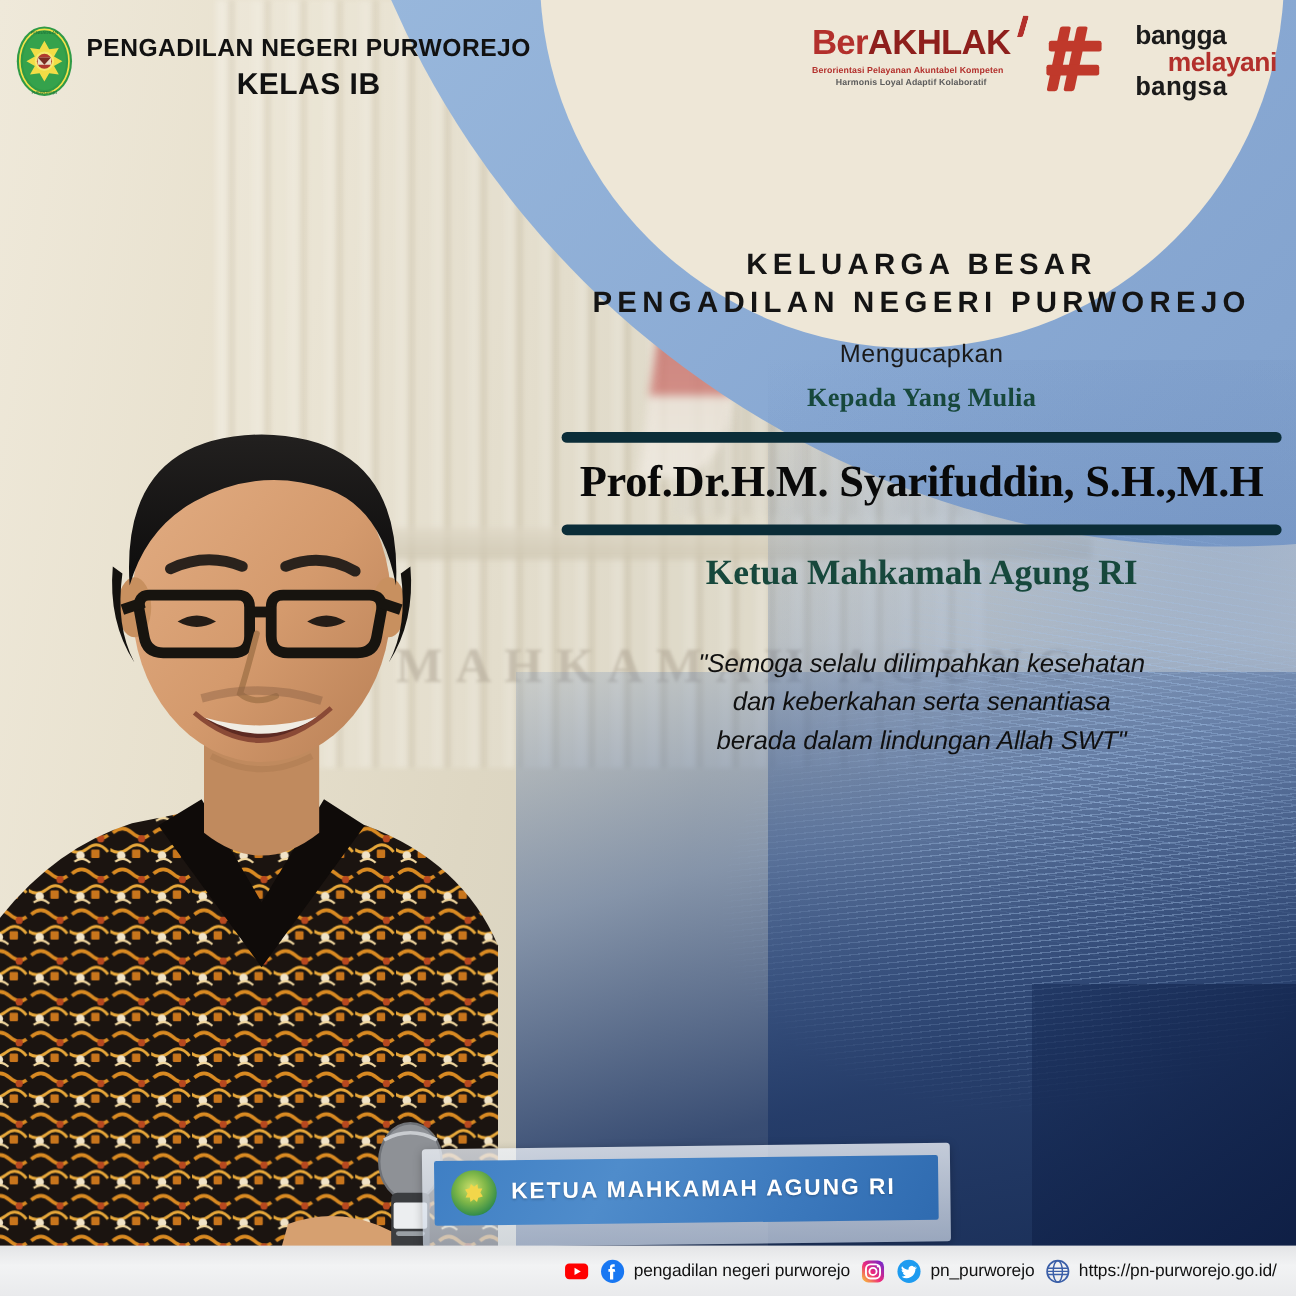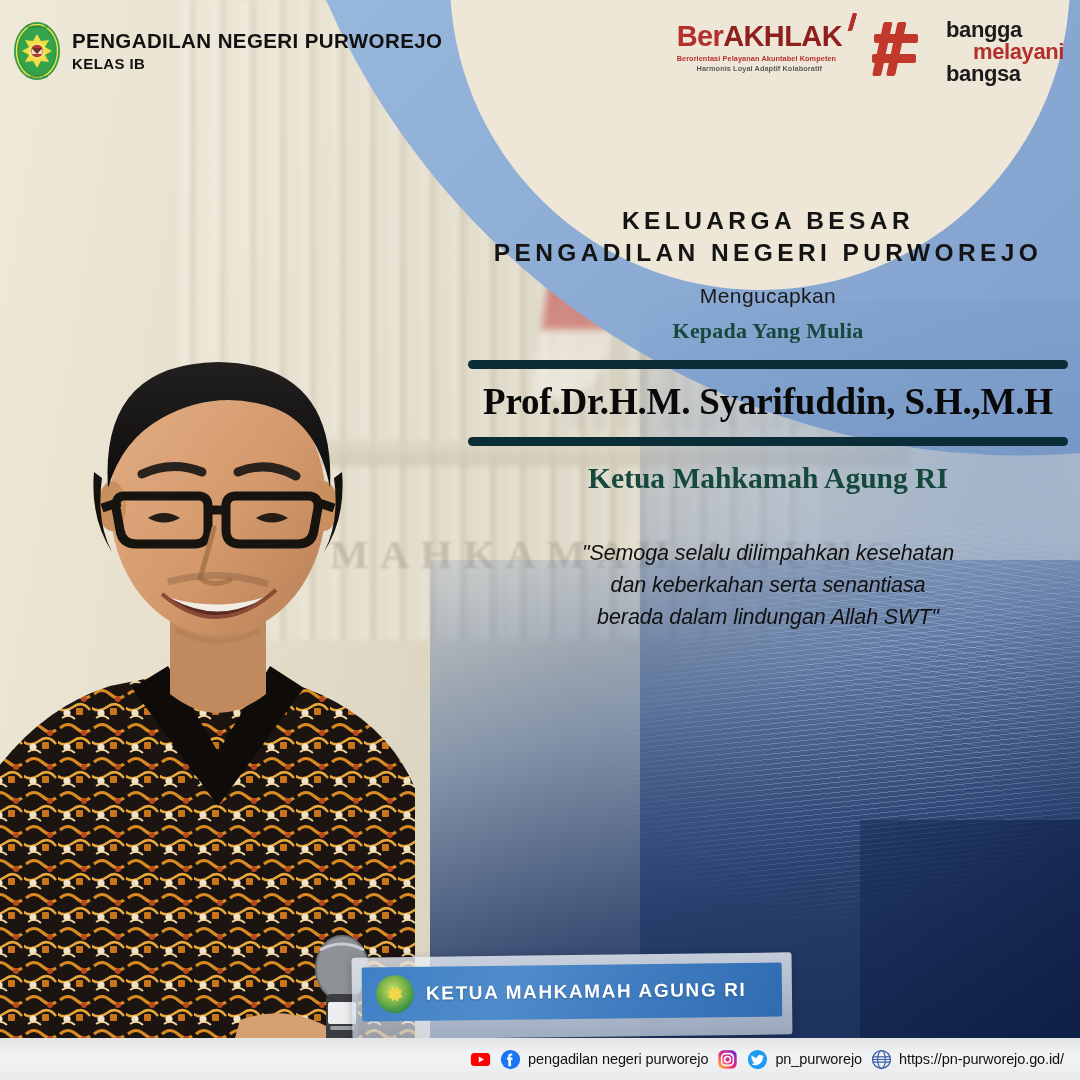--- a/index.html
+++ b/index.html
@@ -135,21 +135,21 @@
     z-index:40;
   }
   .logo-pn{
     position:absolute; left:12px; top:20px; width:50px; height:62px;
   }
   .header-titles{
     position:absolute; left:72px; top:27px;
     color:#111; line-height:1.34;
   }
   .header-titles .l1{ font-size:20.5px; font-weight:800; letter-spacing:.4px; }
-  .header-titles .l2{ font-size:15px; font-weight:800; letter-spacing:.4px; }
+  .header-titles .l2{ font-size:25px; font-weight:800; letter-spacing:.4px;text-align:center; }
 
   
   .berakhlak{
     position:absolute; right:16px; top:18px;
     display:flex; align-items:flex-start; gap:24px;
   }
   .ber-left{ text-align:left; padding-top:4px; }
   .ber-word{
     font-size:29px; font-weight:800; letter-spacing:-.6px; line-height:1;
     position:relative; display:inline-block;
@@ -172,21 +172,21 @@
   .hash{
     width:56px; height:58px; position:relative; margin-top:2px;
   }
   .hash svg{ display:block; }
   .ber-right{
     line-height:1.0; padding-top:1px;
   }
   .ber-right div{ font-size:22px; font-weight:800; letter-spacing:-.4px; }
   .ber-right .r1{ color:#1b1b1b; }
   .ber-right .r2{ color:#b3302c;margin-left:27px; }
-  .ber-right .r3{ color:#1b1b1b; }
+  .ber-right .r3{ color:#1b1b1b;font-family:Liberation Mono, monospace; }
 
   
   .photo{
     position:absolute; left:-10px; top:278px; width:470px; height:770px;
     z-index:20;
   }
 
   
   .content{
     position:absolute; left:448px; top:205px; width:640px;

